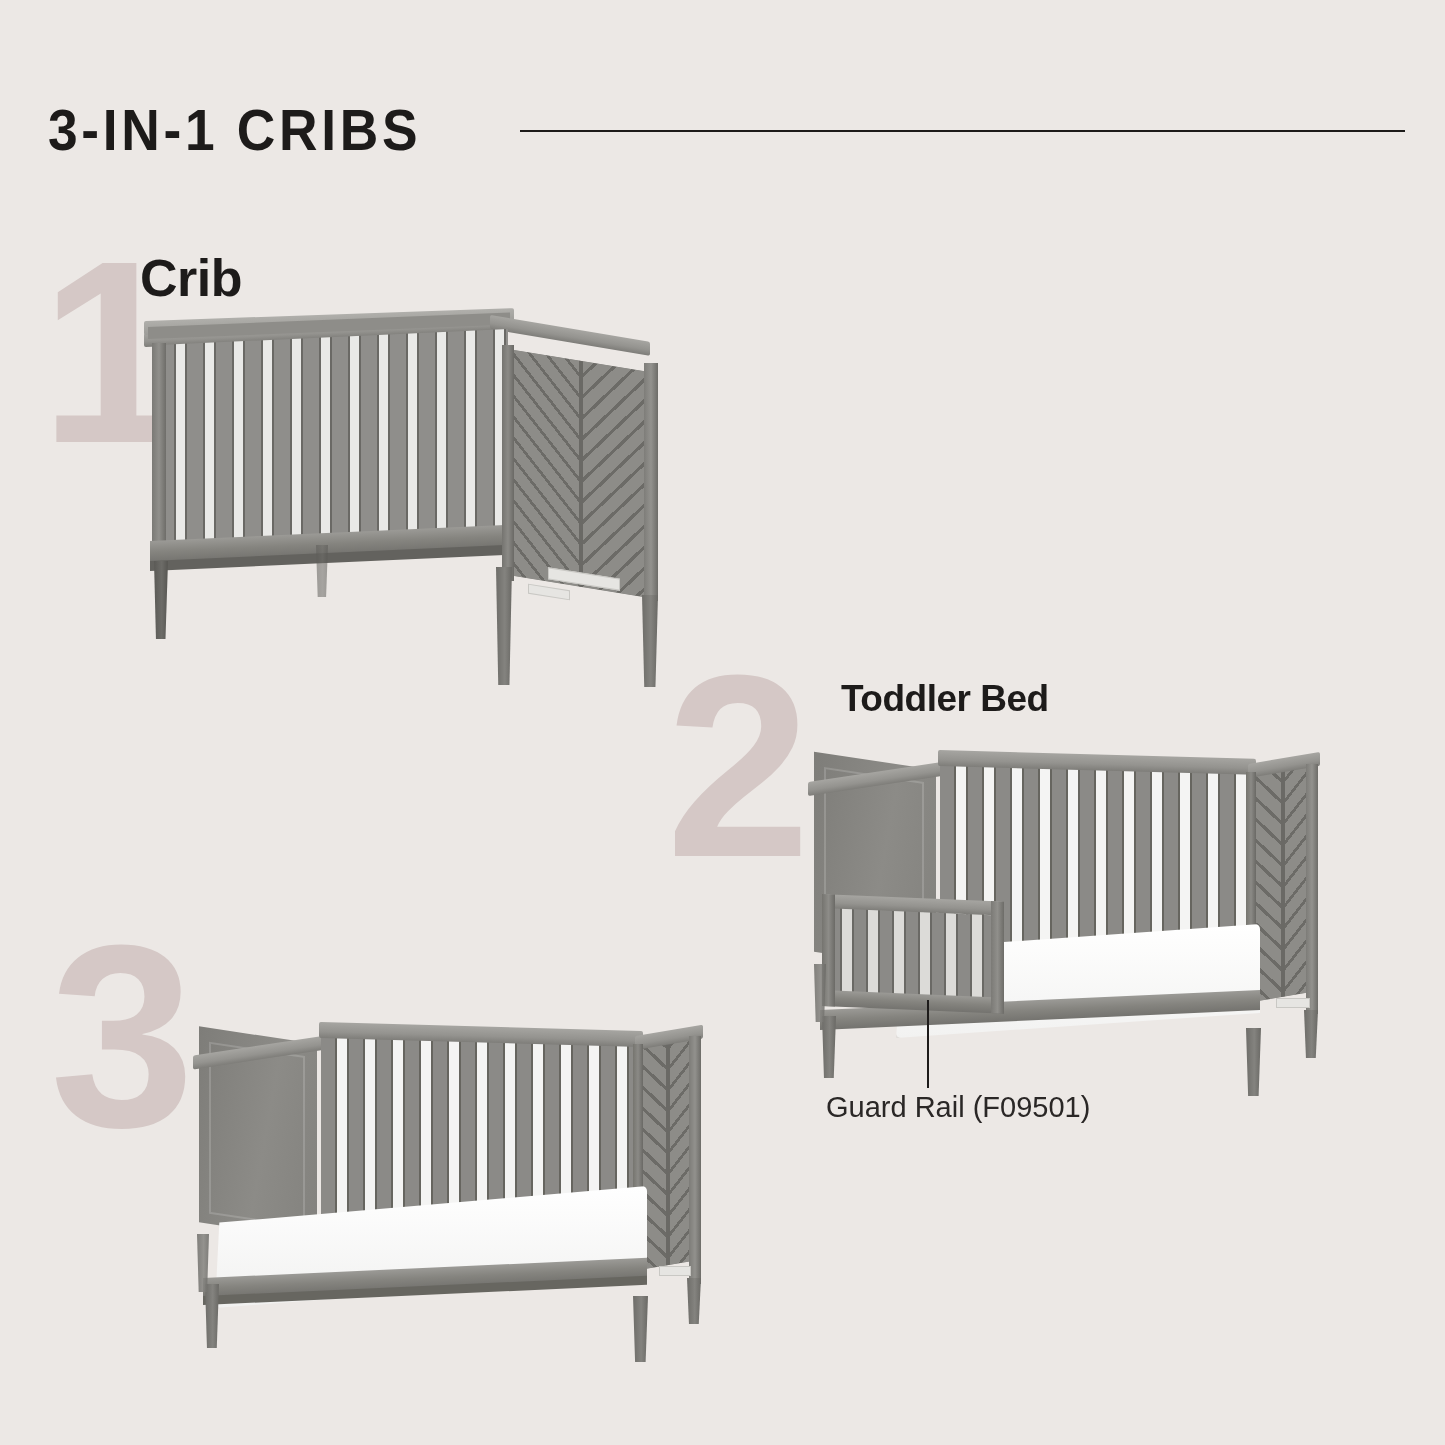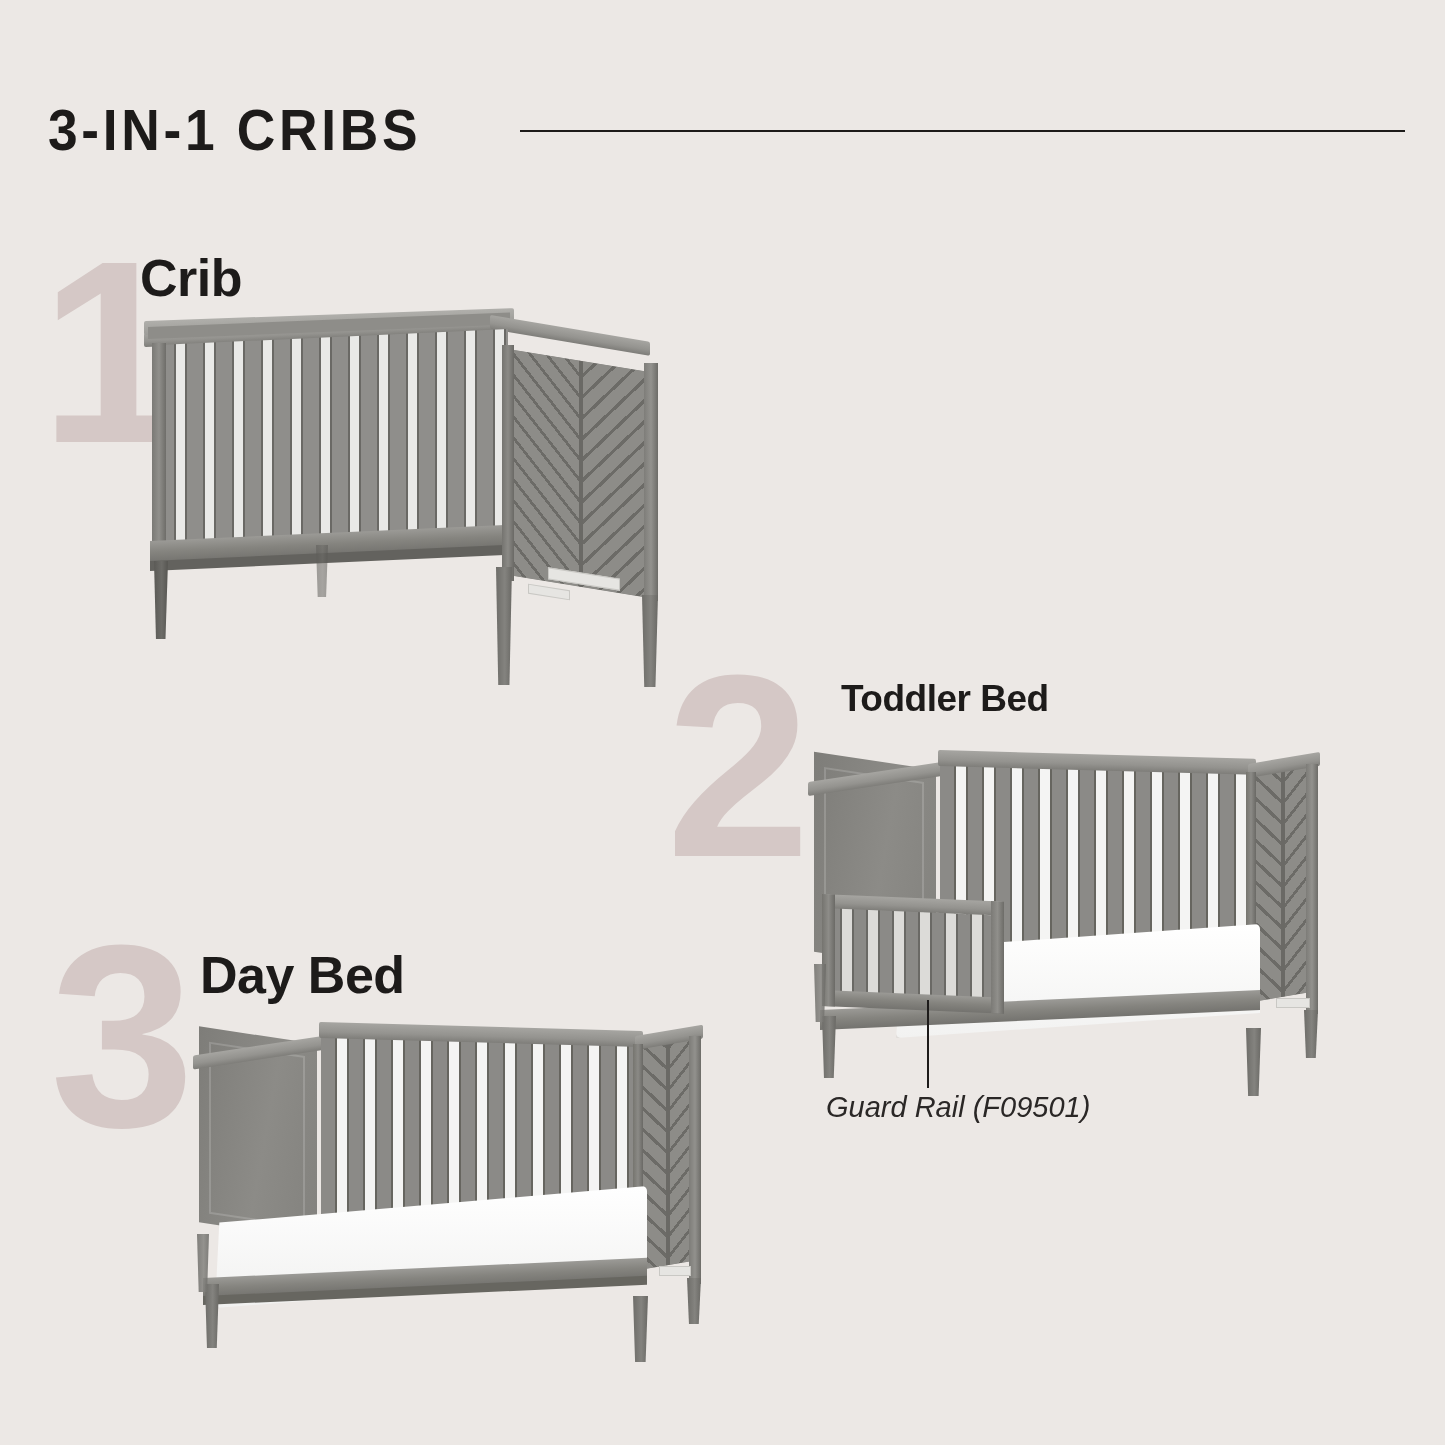--- a/index.html
+++ b/index.html
@@ -72,21 +72,20 @@
   }
   .callout-text {
     position:absolute;
     left:826px; top:1088px;
     font-family:"Liberation Sans", sans-serif;
     font-size:29px;
     font-weight:400;
     color:#2a2726;
     line-height:1.32;
     white-space:nowrap;
-    font-style:italic;
   }
 
   
   .furn { position:absolute; }
   .mattress   { background:#fbfbfb; }
 
   .shadow-soft { box-shadow:0 2px 4px rgba(0,0,0,0.10); }
 
   
   .slat-field {
@@ -314,21 +313,20 @@
     <div class="leg" style="left:14px; top:216px; width:12px; height:58px; opacity:0.85;
                 clip-path:polygon(0 0,100% 0,84% 100%,14% 100%);"></div>
   </div>
 
   <div class="callout-line"></div>
   <div class="callout-text">
     <div>Guard Rail (F09501)</div>
   </div>
 
   <div class="step-num" id="num-3">3</div>
-  <div class="step-label" id="lbl-3">Day Bed</div>
 
   <div class="furn" style="left:185px; top:1018px; width:530px; height:330px;">
 
     <div class="panel-solid" style="left:14px; top:26px; width:118px; height:196px;
                 transform:skewY(8.5deg); transform-origin:right top;"></div>
     <div class="panel-inset" style="left:24px; top:38px; width:96px; height:172px;
                 transform:skewY(8.5deg); transform-origin:right top;"></div>
     <div class="rail-top" style="left:8px; top:18px; width:130px; height:14px;
                 transform:skewY(-8.5deg); transform-origin:right top; border-radius:2px;"></div>
 

